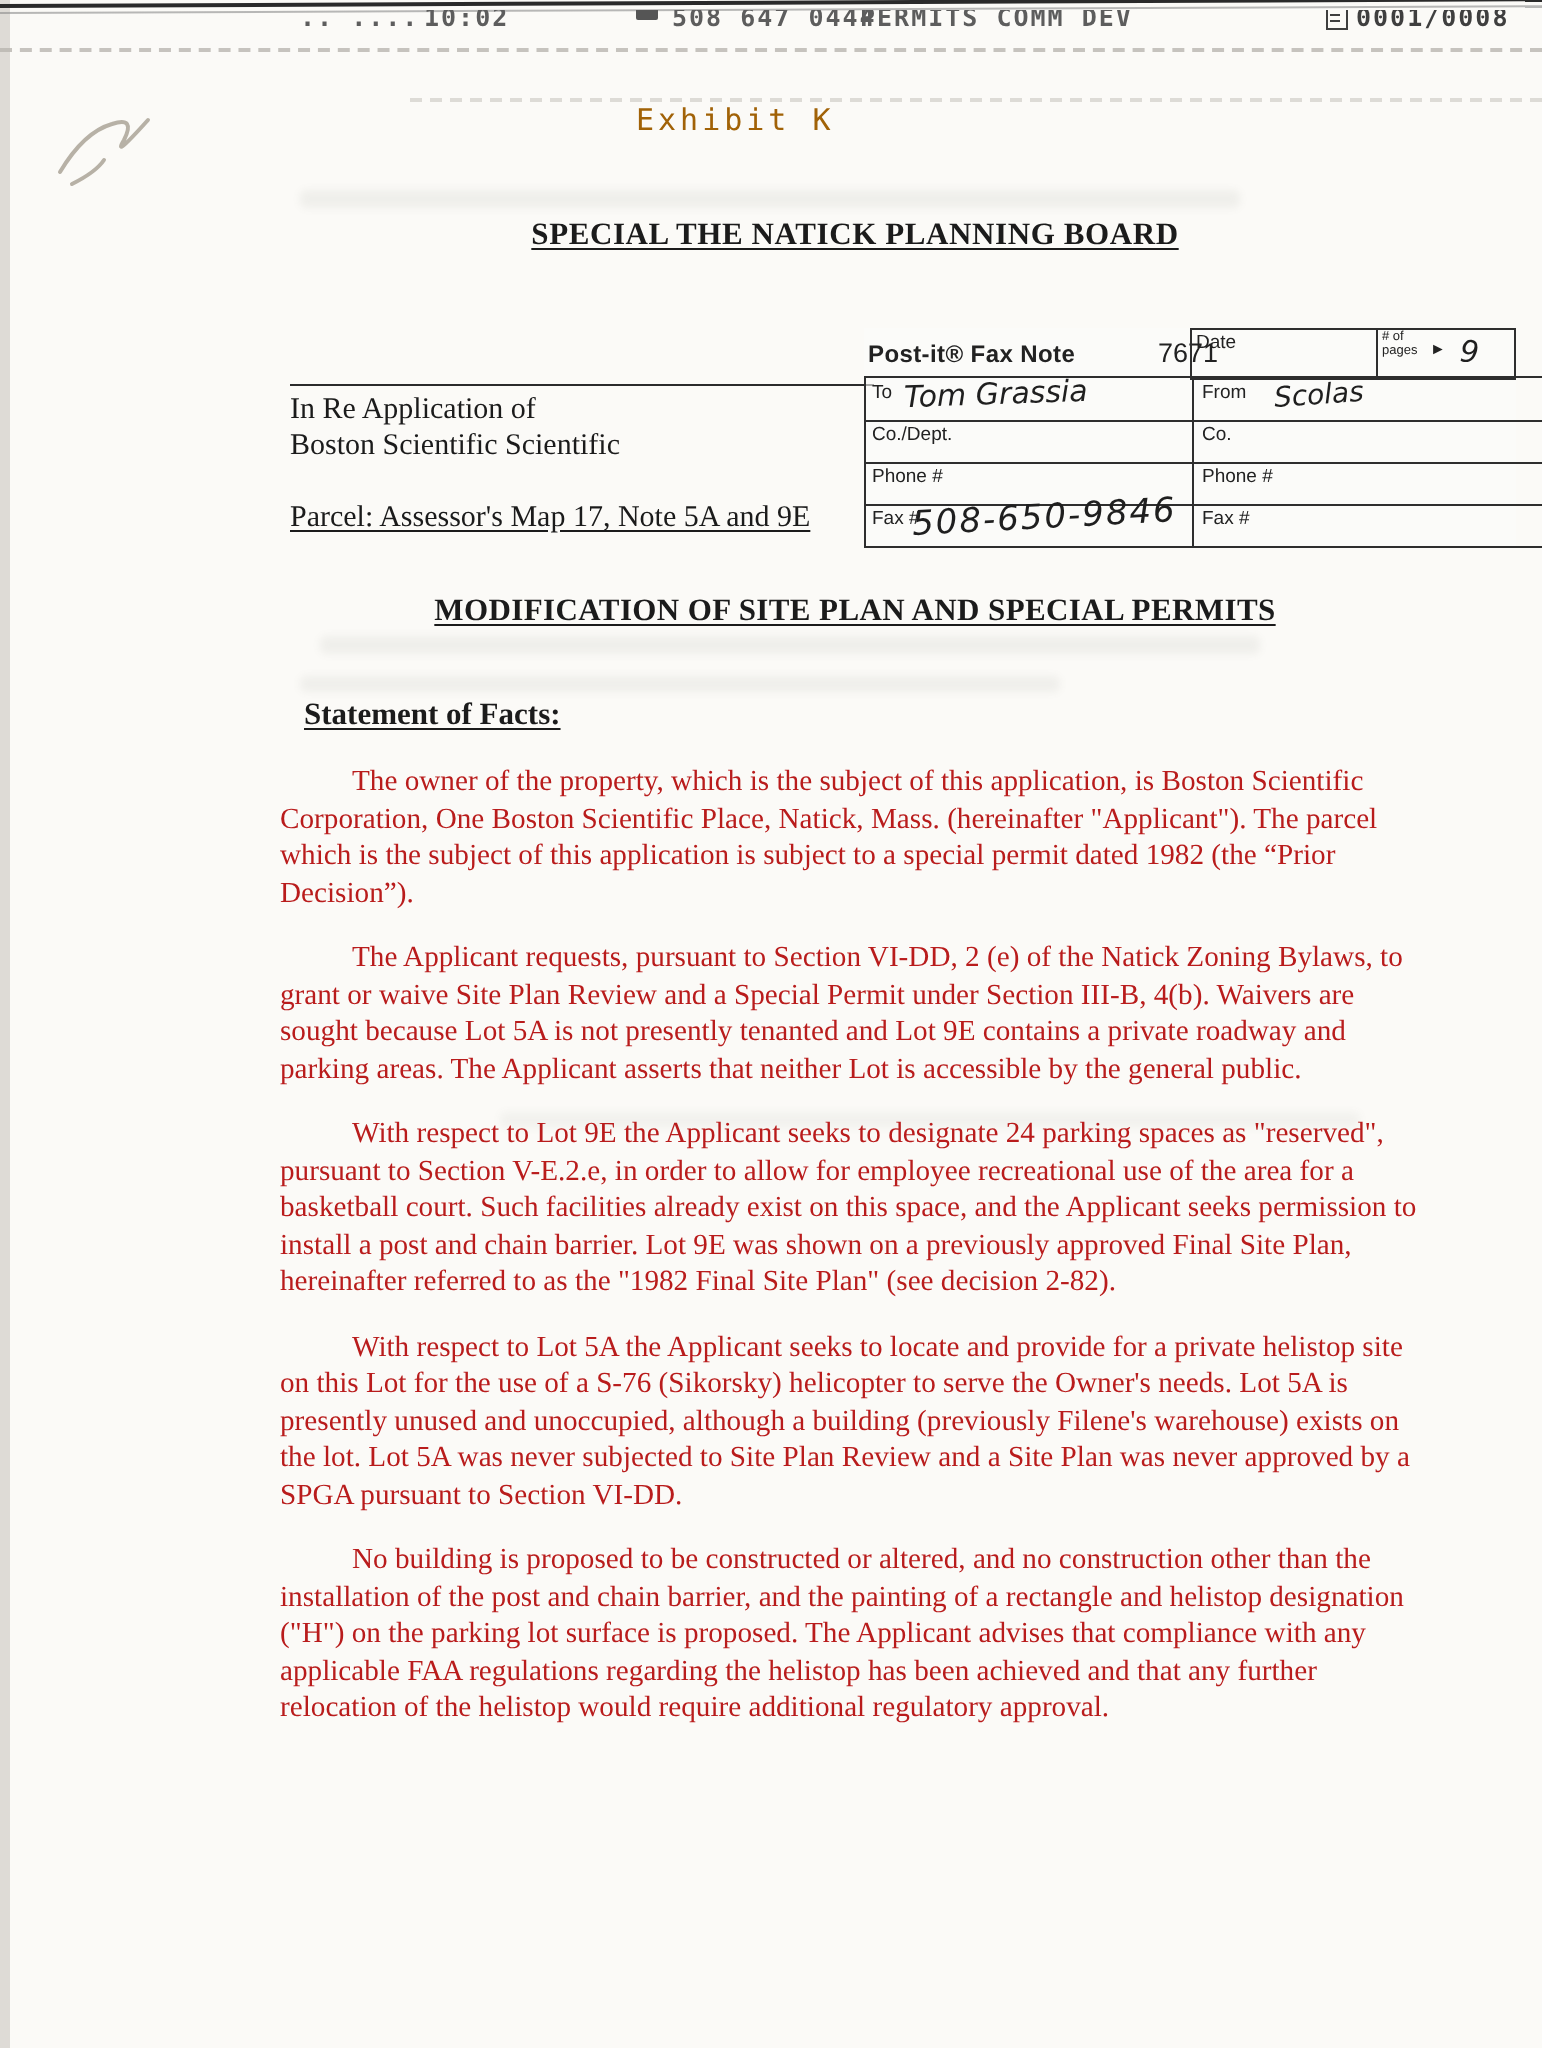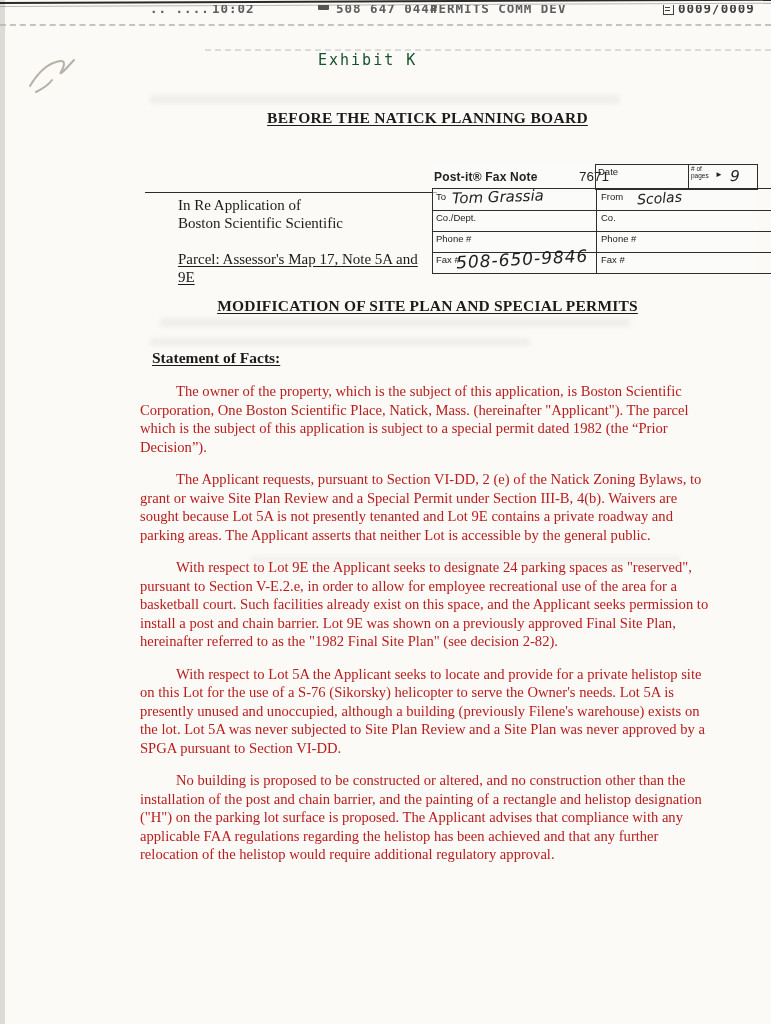--- a/index.html
+++ b/index.html
@@ -27,33 +27,33 @@
   .fh-time{left:212px;}
   .fh-icon{left:318px;top:-2px;width:11px;height:9px;background:#555;border-radius:1px;}
   .fh-num{left:336px;}
   .fh-name{left:430px;}
   .fh-pages{left:678px;color:#3f3f3f;}
   .page-icon{position:absolute;left:663px;top:-1px;width:9px;height:12px;border:1.5px solid #3f3f3f;background:#fbfaf7;}
   .page-icon:before{content:"";position:absolute;left:1px;top:2px;width:5px;height:1px;background:#3f3f3f;box-shadow:0 3px 0 #3f3f3f,0 6px 0 #3f3f3f;}
 
   .exhibit{
     position:absolute;left:318px;top:51px;
-    font-family:"DejaVu Sans Mono",monospace;font-size:15px;color:#14532d;letter-spacing:2px;
+    font-family:"DejaVu Sans Mono",monospace;font-size:15px;color:#a16207;letter-spacing:2px;
   }
 
   .doc-title{
     position:absolute;left:145px;top:109px;width:565px;text-align:center;
     font-size:15.5px;font-weight:700;letter-spacing:.3px;
     text-decoration:underline;text-underline-offset:2px;
   }
 
   
   .case-block{position:absolute;left:145px;top:192px;width:292px;font-size:15px;}
   .case-rule{border-top:1.5px solid #2b2b2b;margin-bottom:3px;}
-  .case-line{line-height:18px;margin-left:33px;}
+  .case-line{line-height:18px;}
   .case-parcel{margin-top:18px;text-decoration:underline;text-underline-offset:2px;}
 
   
   .postit{position:absolute;left:432px;top:164px;width:326px;height:110px;
     font-family:"Liberation Sans",sans-serif;color:#222;background:rgba(252,252,250,.6);}
   .pi-brand{position:absolute;left:2px;top:6px;font-size:12px;font-weight:700;letter-spacing:.2px;}
   .pi-model{position:absolute;left:147px;top:5px;font-size:13.5px;}
   .pi-headbox{position:absolute;left:163px;top:0;width:161px;height:24px;border:1.5px solid #2e2e2e;}
   .pi-date{position:absolute;left:2px;top:1px;font-size:9.5px;}
   .pi-pagescell{position:absolute;left:92px;top:0;bottom:0;width:69px;border-left:1.5px solid #2e2e2e;}
@@ -107,26 +107,26 @@
 <div class="smudge" style="left:150px;top:338px;width:380px;height:8px;"></div>
 <div class="smudge" style="left:250px;top:556px;width:430px;height:8px;opacity:.06;"></div>
 
 <div class="faxhead">
   <span class="fh-frag">..  ....</span>
   <span class="fh-time">10:02</span>
   <span class="fh-icon"></span>
   <span class="fh-num">508 647 0444</span>
   <span class="fh-name">PERMITS COMM DEV</span>
   <span class="page-icon"></span>
-  <span class="fh-pages">0009/0009</span>
+  <span class="fh-pages">0001/0008</span>
 </div>
 
 <div class="exhibit">Exhibit K</div>
 
-<div class="doc-title">BEFORE THE NATICK PLANNING BOARD</div>
+<div class="doc-title">SPECIAL THE NATICK PLANNING BOARD</div>
 
 <div class="case-block">
   <div class="case-rule"></div>
   <div class="case-line">In Re Application of</div>
   <div class="case-line">Boston Scientific Scientific</div>
   <div class="case-line case-parcel">Parcel: Assessor's Map 17, Note 5A and 9E</div>
 </div>
 
 <div class="postit">
   <span class="pi-brand">Post-it® Fax Note</span>

